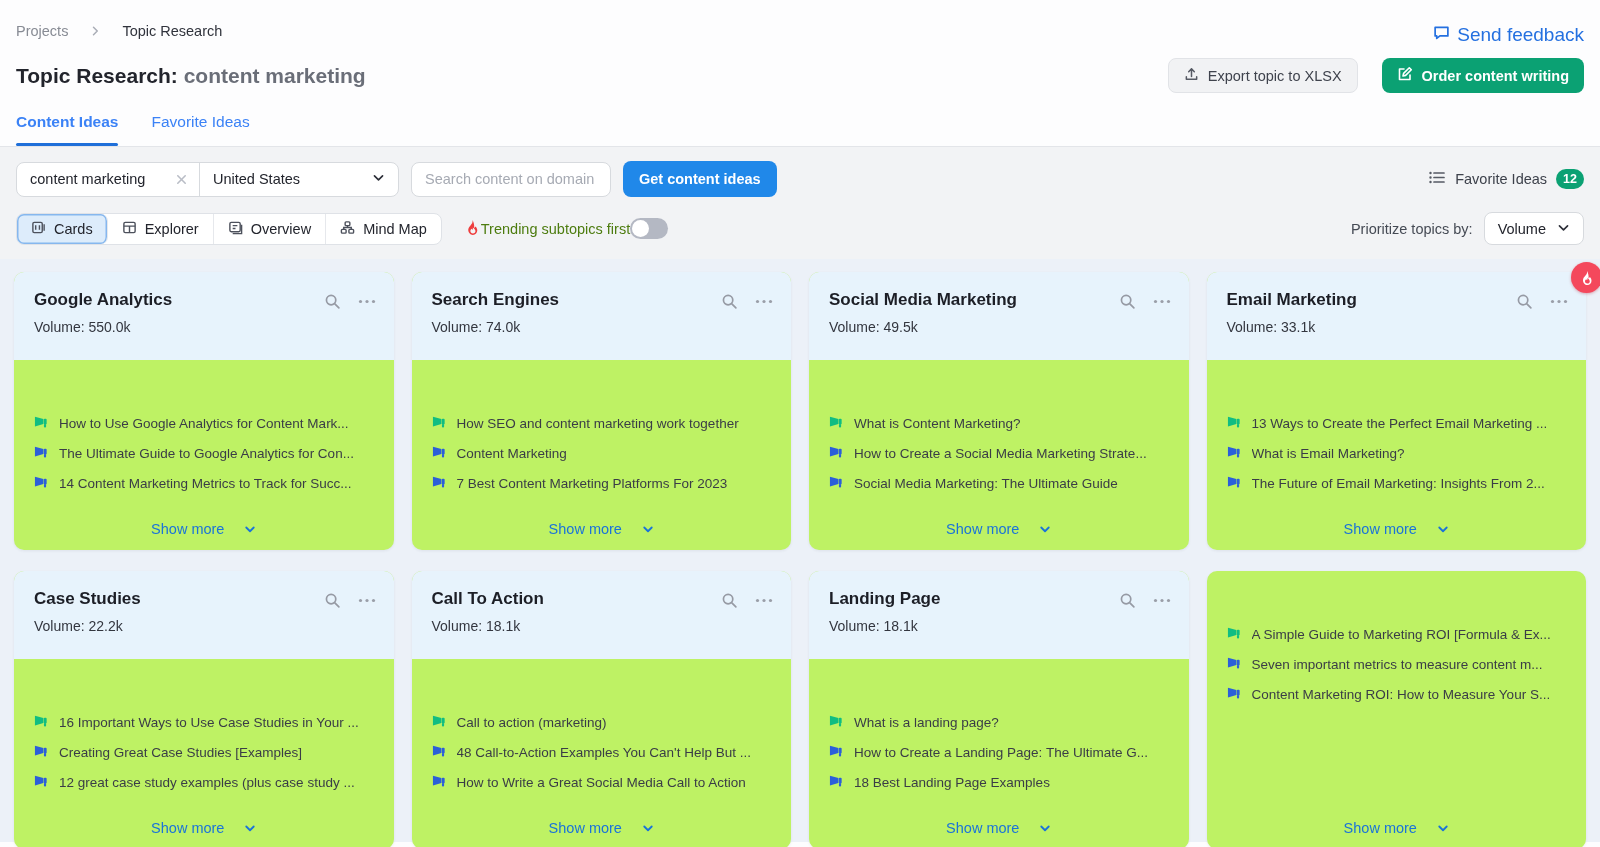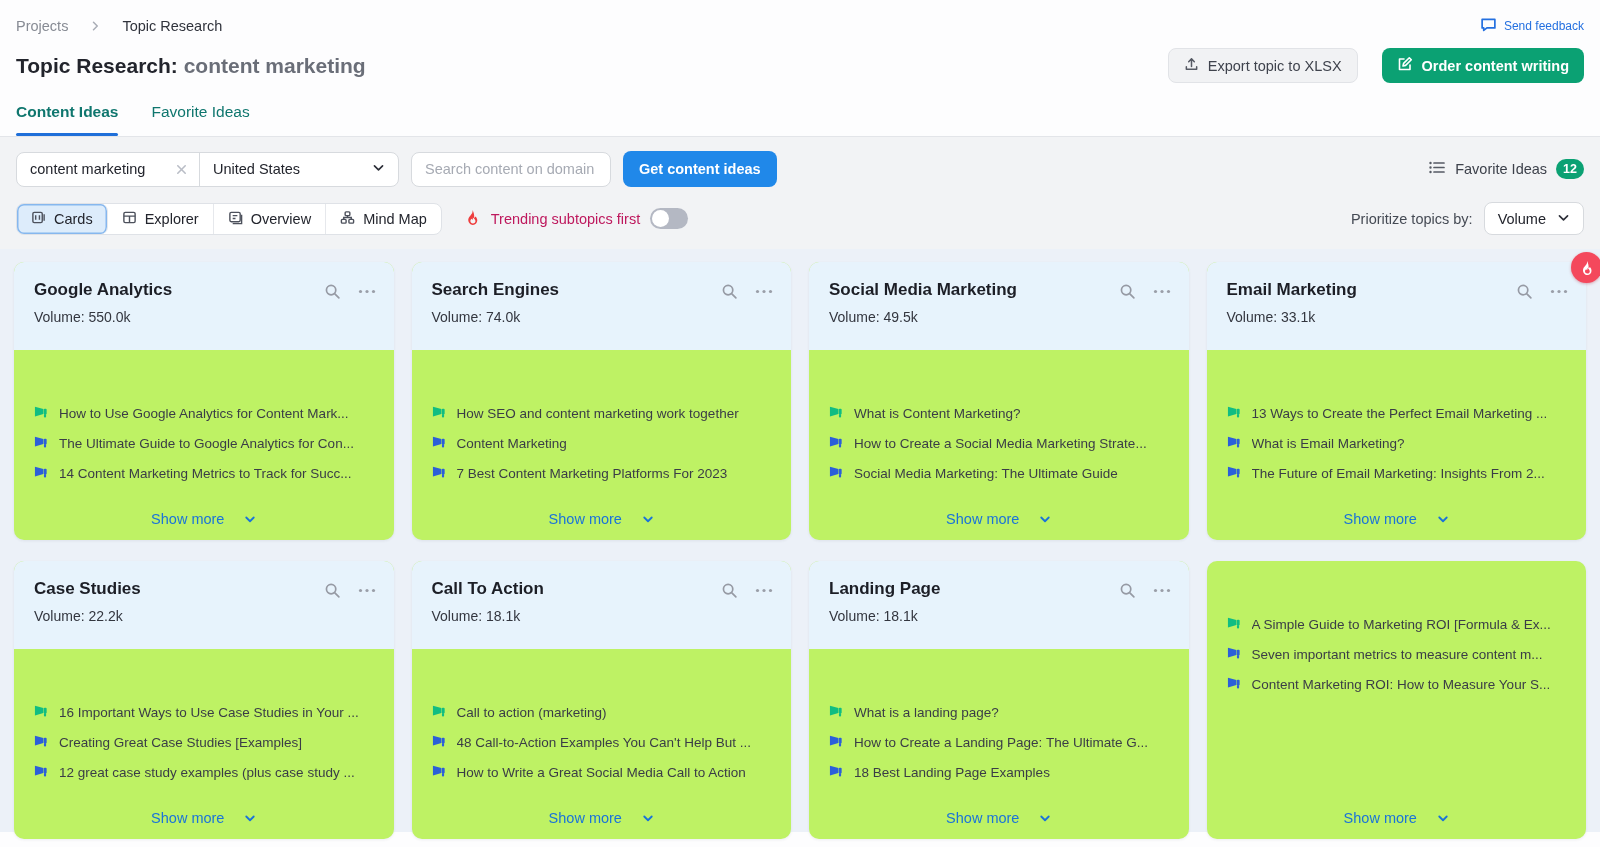--- a/index.html
+++ b/index.html
@@ -5,32 +5,32 @@
   * { box-sizing: border-box; margin: 0; padding: 0; }
   html,body { width:1600px; height:847px; overflow:hidden; }
   body { font-family:"Liberation Sans", sans-serif; background:#fdfdfe; color:#22242c; }
 
   
   .top-white { padding:16px 16px 0; background:#fdfdfe; }
   .breadcrumb-row { display:flex; justify-content:space-between; align-items:center; }
   .breadcrumb { display:flex; align-items:center; gap:21px; font-size:14.5px; color:#878b94; }
   .crumb-sep svg { display:block; }
   .crumb-current { color:#30333c; }
-  .send-feedback { display:flex; align-items:center; gap:7px; color:#2470e0; font-size:12px; cursor:pointer; }
+  .send-feedback { display:flex; align-items:center; gap:7px; color:#2470e0; font-size:19px; cursor:pointer;margin-top:8px; }
 
   .title-row { display:flex; justify-content:space-between; align-items:center; margin-top:12px; }
   .page-title { font-size:21px; font-weight:700; color:#22242c; }
   .page-title .query { color:#6a6e78; }
   .title-actions { display:flex; gap:24px; align-items:center; }
   .btn { display:flex; align-items:center; gap:9px; height:35px; border-radius:8px; font-size:14.5px; padding:0 15px; cursor:pointer; border:none; font-family:inherit; }
   .btn-export { background:#f1f2f4; border:1px solid #e1e3e7; color:#3f434d; }
   .btn-order { background:#0ba173; color:#fff; font-weight:600; }
 
   .tabs-row { display:flex; gap:33px; margin-top:20px; padding:0 0; }
-  .tab { font-size:15.5px; color:#0f766e; padding-bottom:15px; position:relative; cursor:pointer; }
+  .tab { font-size:15.5px; color:#3b82f6; padding-bottom:15px; position:relative; cursor:pointer; }
   .tab.active { font-weight:600; }
   .tab.active::after { content:""; position:absolute; left:0; right:0; bottom:0; height:3px; border-radius:2px; background:#1f6fd9; }
   .tabs-divider { height:1px; background:#e3e5e9; }
 
   
   .filters-zone { background:#f2f3f5; padding:14px 16px 0; height:112px; }
   .search-row { display:flex; align-items:center; }
   .query-group { display:flex; align-items:stretch; height:35px; background:#fff; border:1px solid #d7dade; border-radius:8px; overflow:hidden; }
   .query-input { width:182px; display:flex; align-items:center; justify-content:space-between; padding:0 11px 0 13px; font-size:14.5px; color:#22242c; cursor:text; }
   .clear-x { cursor:pointer; display:flex; }
@@ -38,21 +38,21 @@
   .domain-input { margin-left:12px; width:200px; height:35px; background:#fff; border:1px solid #d7dade; border-radius:8px; display:flex; align-items:center; padding:0 13px; font-size:14.5px; color:#a6aab3; cursor:text; }
   .btn-get { margin-left:12px; height:36px; background:#2088e9; color:#fff; border-radius:8px; padding:0 16px; font-size:14.5px; font-weight:600; }
   .fav-ideas { margin-left:auto; display:flex; align-items:center; gap:9px; font-size:14.5px; color:#3d414b; cursor:pointer; }
   .badge { background:#0ba173; color:#fff; border-radius:10px; font-size:12.5px; line-height:1; padding:4px 7px; font-weight:700; }
 
   .view-row { display:flex; align-items:center; margin-top:15px; }
   .segments { display:flex; background:#fff; border:1px solid #dfe2e7; border-radius:8px; height:32px; }
   .segment { display:flex; align-items:center; gap:8px; padding:0 14px; font-size:14.5px; color:#23252d; border-right:1px solid #e6e8ec; cursor:pointer; }
   .segment:last-child { border-right:none; }
   .segment.active { box-shadow:inset 0 0 0 1.5px #86b7ee; background:#ddecfb; border-radius:7px; }
-  .trending { margin-left:22px; display:flex; align-items:center; gap:10px; font-size:14.5px; color:#be185d; }
+  .trending { margin-left:22px; display:flex; align-items:center; gap:0; font-size:14.5px; color:#4d7c0f; }
   .toggle { width:38px; height:21px; border-radius:11px; background:#b4b8c3; position:relative; cursor:pointer; }
   .toggle .knob { position:absolute; left:2px; top:2px; width:17px; height:17px; border-radius:50%; background:#fff; }
   .prioritize { margin-left:auto; display:flex; align-items:center; gap:11px; font-size:14.5px; color:#454a54; }
   .select-sm { height:33px; background:#fff; border:1px solid #d7dade; border-radius:8px; display:flex; align-items:center; gap:11px; padding:0 13px; font-size:14.5px; color:#22242c; cursor:pointer; }
 
   
   .cards-zone { background:#ecf1f8; padding:13px 14px 16px; height:583px; }
   .grid { display:grid; grid-template-columns:repeat(4, 1fr); gap:21px 18px; }
   .card { position:relative; background:#bef264; border-radius:10px; height:278px; box-shadow:0 1px 3px rgba(25,35,60,.07); }
   .card-header { background:#e7f3fc; border-radius:10px 10px 0 0; height:88px; padding:18px 18px 0 20px; position:relative; }

